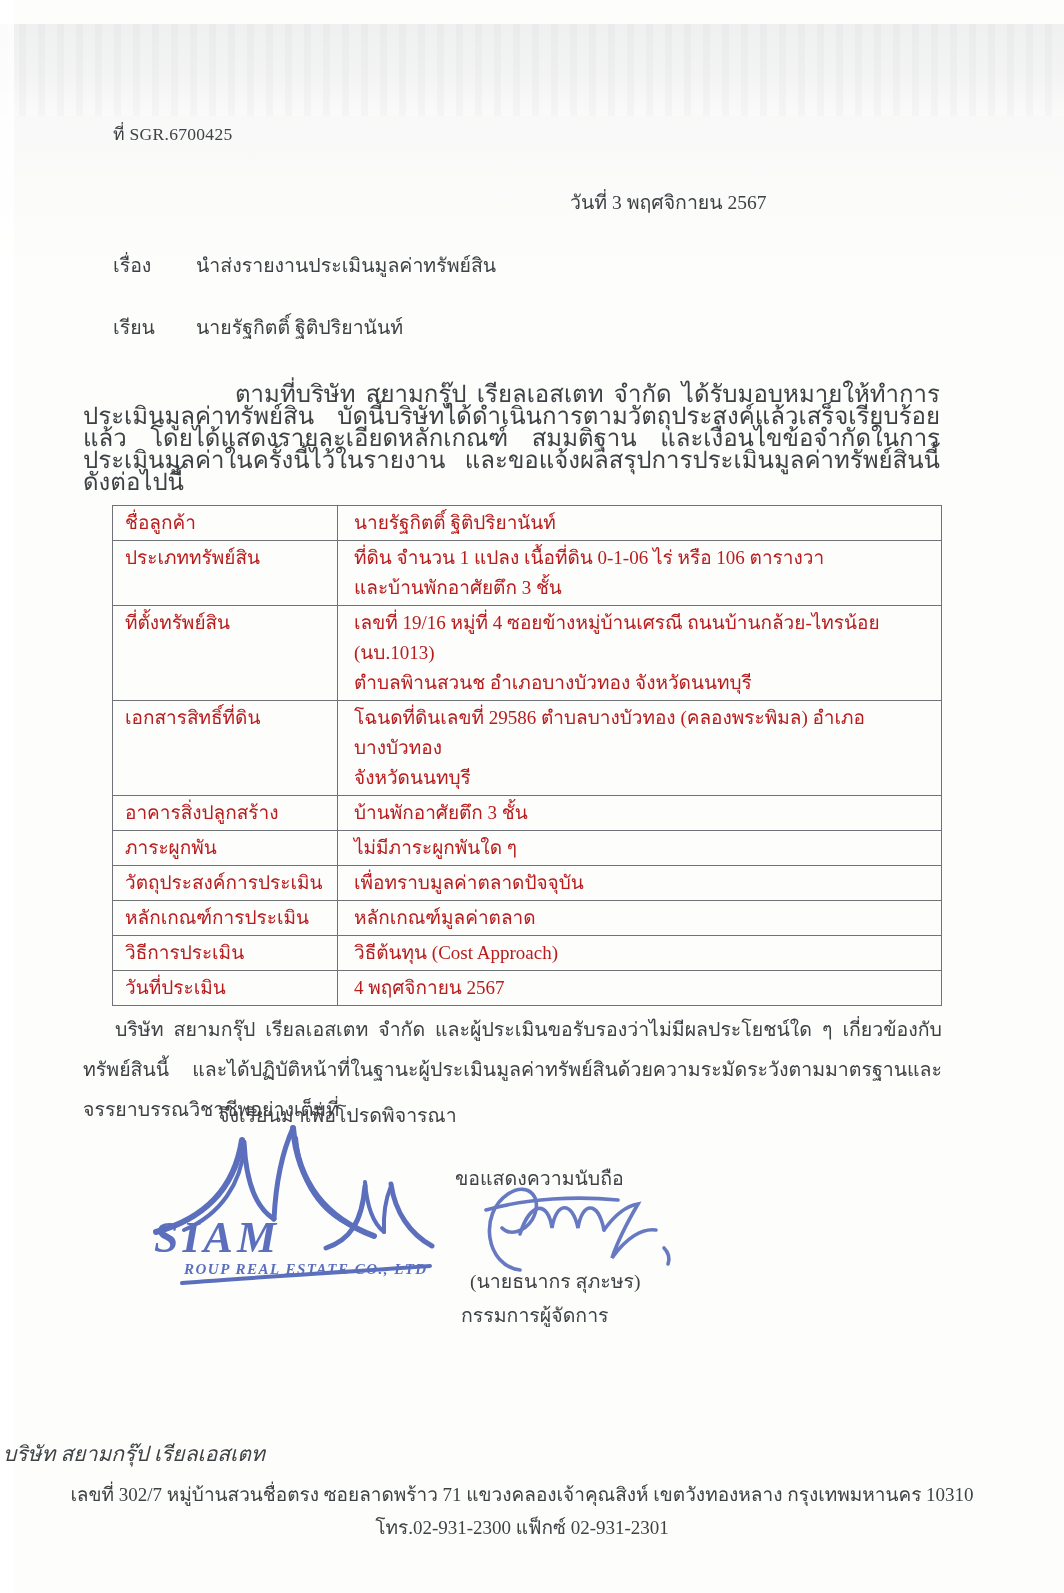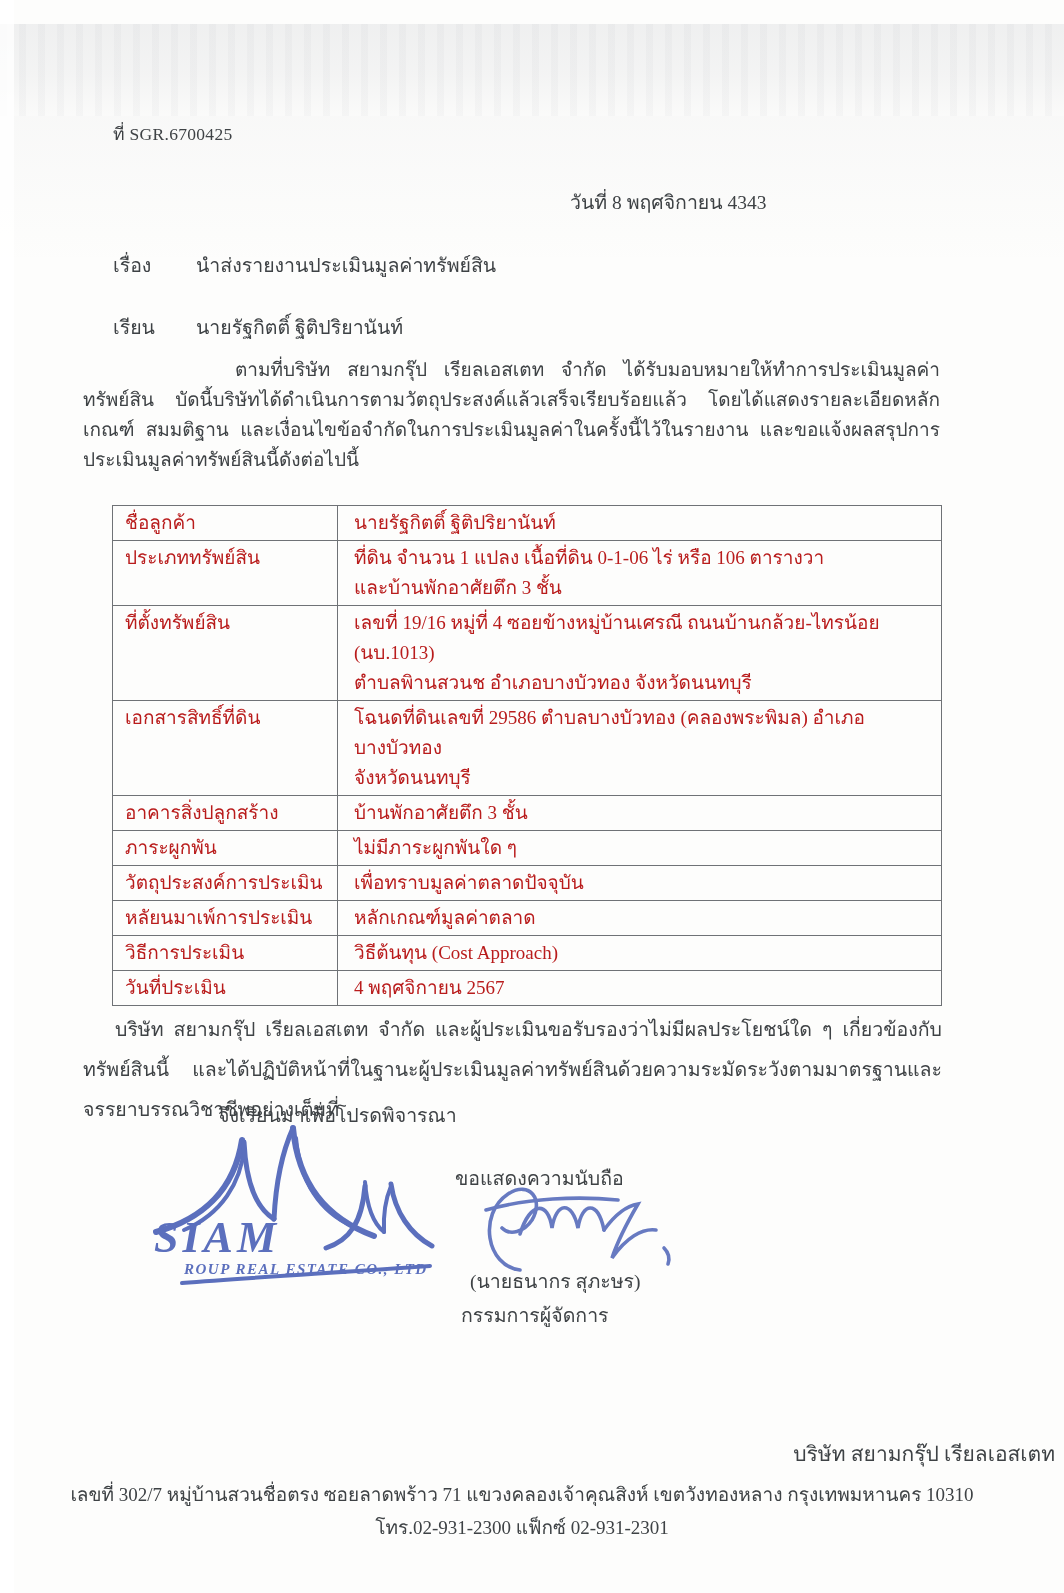--- a/index.html
+++ b/index.html
@@ -24,21 +24,21 @@
   .scan-edge-left{left:0;top:0;width:14px;height:1593px;background:rgba(255,255,255,0.8);}
   
   .ref{left:113px;top:120px;font-size:17.5px;letter-spacing:.3px;}
   .date{left:570px;top:187px;font-size:19.5px;}
   .lbl-line{font-size:19.5px;}
   .subject-label{left:113px;top:250px;}
   .subject-text{left:196px;top:250px;}
   .to-label{left:113px;top:312px;}
   .to-text{left:196px;top:312px;}
   .para1{
-    left:83px;top:355px;width:857px;font-size:19px;line-height:30px;
+    left:83px;top:383px;width:857px;font-size:24px;line-height:22px;
     text-align:justify;text-indent:152px;
   }
   .para2{
     left:83px;top:1010px;width:859px;font-size:19.5px;line-height:40px;
     text-align:justify;text-indent:32px;
   }
   .closing-request{left:218px;top:1100px;font-size:19.5px;}
   .signoff{left:455px;top:1163px;font-size:19.5px;}
   .signer-name{left:437px;top:1266px;font-size:19.5px;margin-left:33px;}
   .signer-title{left:461px;top:1300px;font-size:19.5px;}
@@ -48,38 +48,38 @@
     border-collapse:collapse;table-layout:fixed;
   }
   .proptable td{
     border:1px solid #6f7276;font-size:19px;line-height:30px;
     padding:2px 6px 2px 12px;vertical-align:top;color:#b91c1c;
   }
   .proptable td.tlabel{width:206px;}
   .proptable td.tvalue{padding-left:16px;}
   .cellline{display:block;}
   
-  .footer-company{left:11px;top:1437px;width:1044px;text-align:right;font-size:21px;}
+  .footer-company{left:3px;top:1437px;width:1044px;text-align:left;font-size:21px;font-style:italic;}
   .footer-address{left:0;top:1479px;width:1044px;text-align:center;font-size:19px;}
   .footer-phone{left:0;top:1512px;width:1044px;text-align:center;font-size:19px;}
   
   .logo-svg{left:138px;top:1120px;}
   .sig-svg{left:468px;top:1172px;}
 </style>
 </head>
 <body>
 
 <div class="page">
 
   <div class="abs scan-band-top"></div>
   <div class="abs scan-band-mid"></div>
   <div class="abs scan-edge-left"></div>
 
   <div class="abs ref">ที่ SGR.6700425</div>
-  <div class="abs date">วันที่ 8 พฤศจิกายน 4343</div>
+  <div class="abs date">วันที่ 3 พฤศจิกายน 2567</div>
 
   <div class="abs lbl-line subject-label">เรื่อง</div>
   <div class="abs lbl-line subject-text">นำส่งรายงานประเมินมูลค่าทรัพย์สิน</div>
 
   <div class="abs lbl-line to-label">เรียน</div>
   <div class="abs lbl-line to-text">นายรัฐกิตติ์ ฐิติปริยานันท์</div>
 
   <div class="abs para1">ตามที่บริษัท สยามกรุ๊ป เรียลเอสเตท จำกัด ได้รับมอบหมายให้ทำการประเมินมูลค่าทรัพย์สิน บัดนี้บริษัทได้ดำเนินการตามวัตถุประสงค์แล้วเสร็จเรียบร้อยแล้ว โดยได้แสดงรายละเอียดหลักเกณฑ์ สมมติฐาน และเงื่อนไขข้อจำกัดในการประเมินมูลค่าในครั้งนี้ไว้ในรายงาน และขอแจ้งผลสรุปการประเมินมูลค่าทรัพย์สินนี้ดังต่อไปนี้</div>
 
   <table class="proptable">
@@ -123,21 +123,21 @@
             <span class="cellline">ไม่มีภาระผูกพันใด ๆ</span>
           </td>
       </tr>
       <tr>
         <td class="tlabel">วัตถุประสงค์การประเมิน</td>
         <td class="tvalue">
             <span class="cellline">เพื่อทราบมูลค่าตลาดปัจจุบัน</span>
           </td>
       </tr>
       <tr>
-        <td class="tlabel">หลัยนมาเพ์การประเมิน</td>
+        <td class="tlabel">หลักเกณฑ์การประเมิน</td>
         <td class="tvalue">
             <span class="cellline">หลักเกณฑ์มูลค่าตลาด</span>
           </td>
       </tr>
       <tr>
         <td class="tlabel">วิธีการประเมิน</td>
         <td class="tvalue">
             <span class="cellline">วิธีต้นทุน (Cost Approach)</span>
           </td>
       </tr>

